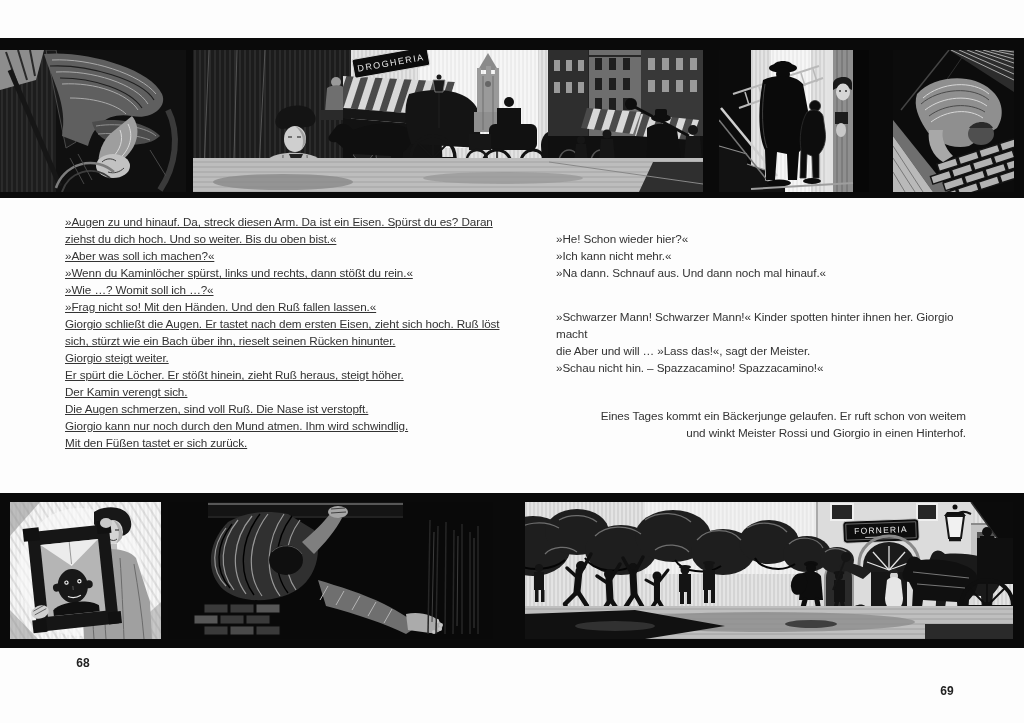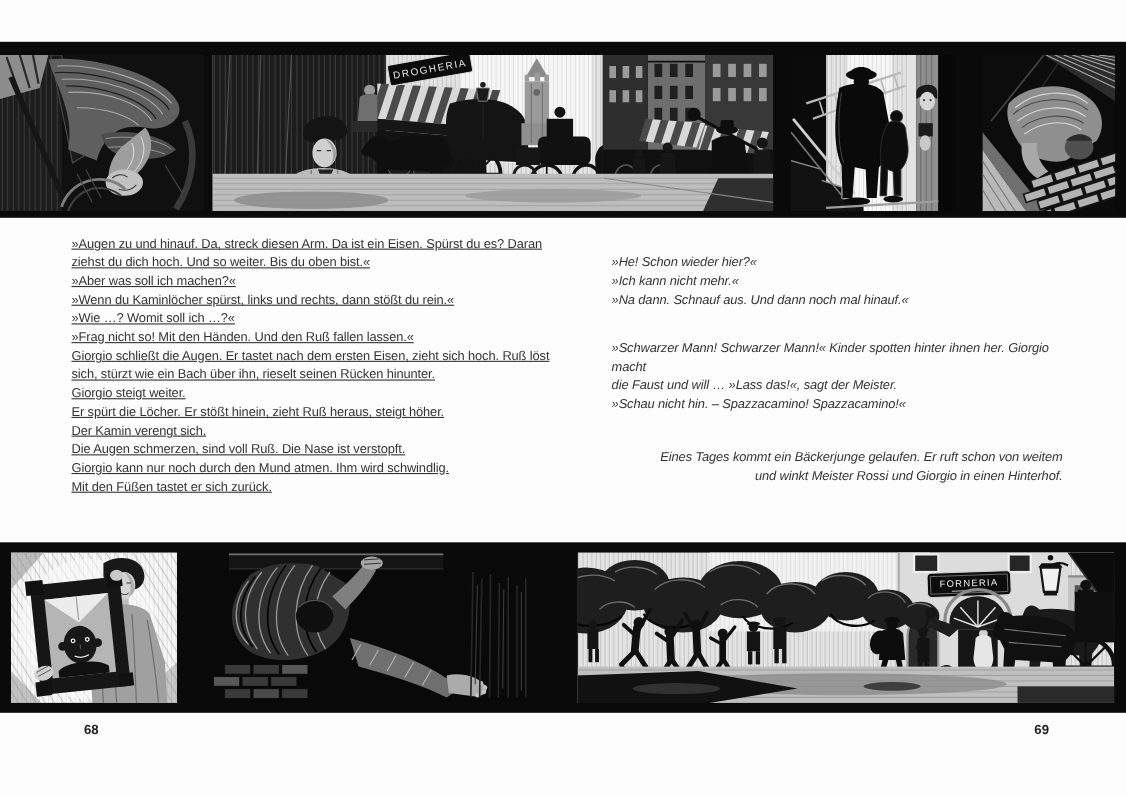--- a/index.html
+++ b/index.html
@@ -11,28 +11,28 @@
   #band-top{top:38px;height:160px;}
   #band-bottom{top:493px;height:155px;}
   .panel{position:absolute;overflow:hidden;}
   .panel svg{display:block;width:100%;height:100%;}
   .textcol{
     position:absolute;color:#333333;font-size:11.7px;line-height:17px;
     letter-spacing:-0.1px;white-space:pre-line;
   }
   #text-left{top:213px;left:65px;width:450px;text-decoration:underline;}
   #text-right{top:213px;left:556px;width:410px;}
-  #text-right p{margin:0 0 10px 0;font-style:italic;}
+  #text-right p{margin:0 0 10px 0;}
   #text-right p.align-right{text-align:right;margin-top:4px;}
   .pagenum{
     position:absolute;width:26px;text-align:center;top:656px;
     font-size:12px;font-weight:bold;color:#222222;
   }
   #pagenum-left{left:70px;}
-  #pagenum-right{left:934px;}
+  #pagenum-right{left:934px;margin-top:28px;}
   .defs-holder{position:absolute;width:0;height:0;}
 </style>
 </head>
 <body>
 
 <div id="page">
 
   <svg class="defs-holder" aria-hidden="true">
     <defs>
       <pattern id="pv" width="4" height="12" patternUnits="userSpaceOnUse">
@@ -407,21 +407,21 @@
 Der Kamin verengt sich.
 Die Augen schmerzen, sind voll Ruß. Die Nase ist verstopft.
 Giorgio kann nur noch durch den Mund atmen. Ihm wird schwindlig.
 Mit den Füßen tastet er sich zurück.</div>
 
   <div id="text-right" class="textcol">
     <p>»He! Schon wieder hier?«
 »Ich kann nicht mehr.«
 »Na dann. Schnauf aus. Und dann noch mal hinauf.«</p>
     <p>»Schwarzer Mann! Schwarzer Mann!« Kinder spotten hinter ihnen her. Giorgio macht
-die Faust und will … »Lass das!«, sagt der Meister.
+die Aber und will … »Lass das!«, sagt der Meister.
 »Schau nicht hin. – Spazzacamino! Spazzacamino!«</p>
     <p class="align-right">Eines Tages kommt ein Bäckerjunge gelaufen. Er ruft schon von weitem
 und winkt Meister Rossi und Giorgio in einen Hinterhof.</p>
   </div>
 
   <div id="band-bottom" class="band">
 
     <div class="panel" style="left:10px;top:9px;width:151px;height:137px;">
       <svg viewBox="0 0 151 137" preserveAspectRatio="none">
         <rect width="151" height="137" fill="url(#pvB)"></rect>

